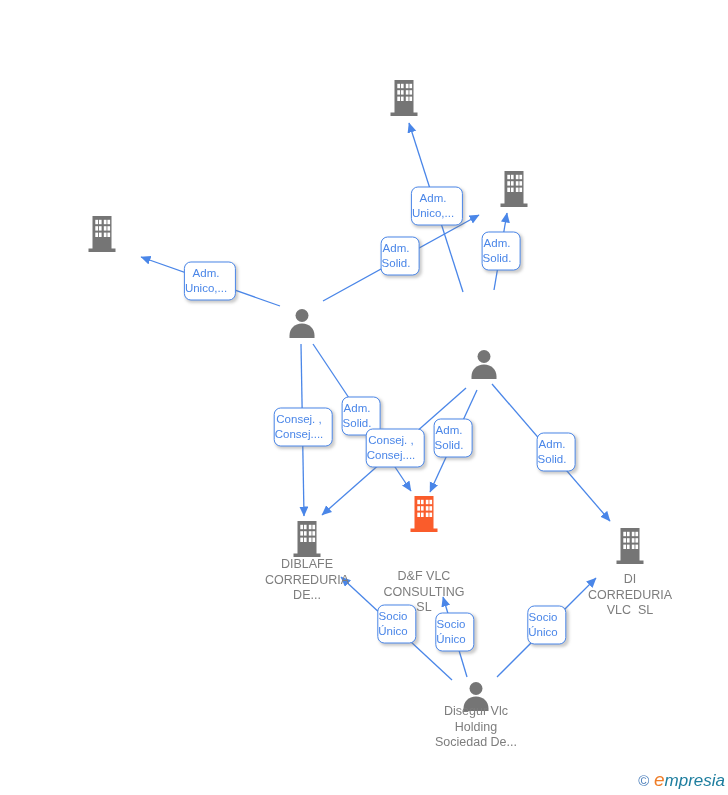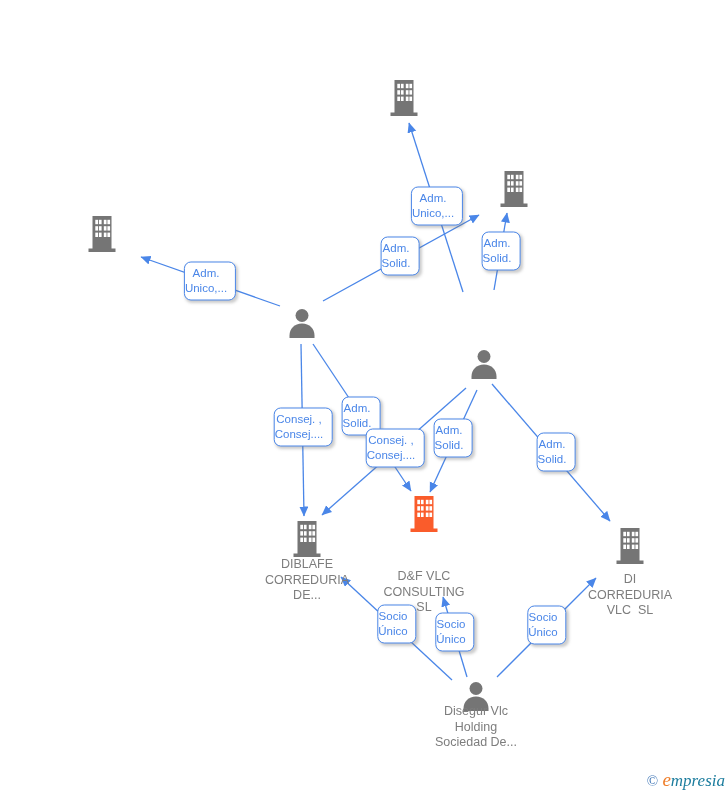--- a/index.html
+++ b/index.html
@@ -31,21 +31,21 @@
     position:absolute;left:0;
     transform:translateX(-50%);
     text-align:center;
     white-space:pre;
     color:var(--text-gray,#7d7d7d);
     font-size:12.5px;line-height:15.5px;
     cursor:pointer;
   }
   #watermark{
     position:absolute;right:3px;bottom:4px;z-index:4;
-    font-family:Liberation Serif, serif;
+    font-family:Liberation Sans, sans-serif;
     font-style:italic;
     font-size:17px;
     cursor:pointer;
     user-select:none;
   }
   #watermark .wm-c{color:var(--logo-blue,#4a7ebb);font-style:normal;font-size:15px;}
   #watermark .wm-e{color:var(--logo-orange,#ef7d28);font-size:19px;}
   #watermark .wm-rest{color:var(--logo-teal,#1d7d9e);}
 </style>
 </head>

